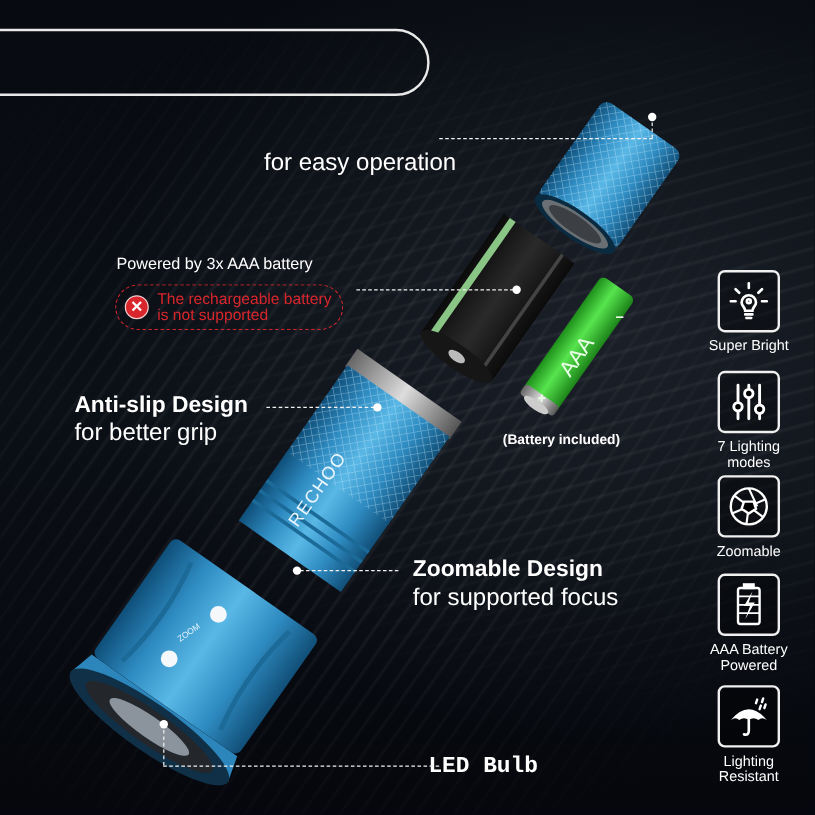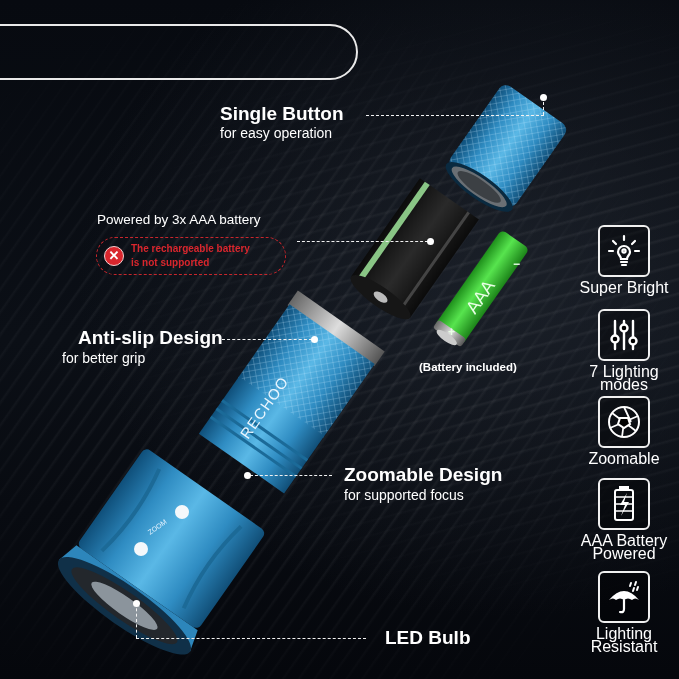--- a/index.html
+++ b/index.html
@@ -32,46 +32,46 @@
   }
   .title-text {
     position: absolute; left: 32px; top: 31px;
     font-size: 31px; font-weight: 700; letter-spacing: 0.3px;
     color: #f0f0f0;
     text-shadow: 0 1px 0 #9a9a9a;
   }
 
   
   .callout-title { position: absolute; font-weight: 700; font-size: 19px; color: #fff; white-space: nowrap; }
-  .callout-sub { position: absolute; font-size: 14px; color: #fff; white-space: nowrap; }
+  .callout-sub { position: absolute; font-size: 20px; color: #fff; white-space: nowrap; }
   .dash { position: absolute; border-top: 1.5px dashed #f2f2f2; height: 0; }
   .vdash { position: absolute; border-left: 1.5px dashed #f2f2f2; width: 0; }
   .dot { position: absolute; width: 7px; height: 7px; border-radius: 50%; background: #fff; }
 
   .powered { position: absolute; left: 97px; top: 212px; font-size: 13.5px; color: #fff; white-space: nowrap; }
   .warn-box {
     position: absolute; left: 96px; top: 237px; width: 190px; height: 38px;
     border: 1.5px dashed #c8262c; border-radius: 19px;
   }
   .warn-icon {
     position: absolute; left: 104px; top: 246px; width: 20px; height: 20px; border-radius: 50%;
     background: #d9262d; border: 1.5px solid #f2d0d0; color: #fff; font-weight: 700;
     font-size: 13px; line-height: 17px; text-align: center;
   }
-  .warn-text { position: absolute; left: 131px; top: 242px; font-size: 10px; font-weight: 700; color: #d9262d; line-height: 13.5px; white-space: nowrap; }
+  .warn-text { position: absolute; left: 131px; top: 242px; font-size: 13px; font-weight: 400; color: #d9262d; line-height: 13.5px; white-space: nowrap; }
 
   .bat-inc { position: absolute; left: 419px; top: 361px; font-size: 11.5px; font-weight: 700; color: #fff; white-space: nowrap; }
 
   
   .feature { position: absolute; left: 578px; width: 92px; text-align: center; }
   .feature .icon-box {
     width: 52px; height: 52px; margin: 0 auto; border: 2px solid #f0f0f0; border-radius: 6px;
     display: flex; align-items: center; justify-content: center; background: rgba(0,0,0,0.35);
   }
-  .feature .label { margin-top: 5px; font-size: 16px; line-height: 12.5px; color: #fff; }
+  .feature .label { margin-top: 5px; font-size: 12px; line-height: 12.5px; color: #fff; }
 
   
   .flash-svg { position: absolute; left: 0; top: 0; }
 </style>
 </head>
 <body>
 
 <div class="stage">
   <div class="stripes"></div>
   <div class="stripes2"></div>
@@ -152,49 +152,48 @@
       <rect x="-17" y="48" width="34" height="10" rx="3" fill="url(#silver)"></rect>
       <ellipse cx="0" cy="58" rx="12" ry="4" fill="#ccc"></ellipse>
     </g>
     <text x="0" y="0" transform="translate(475,315) rotate(-55)" font-family="Liberation Sans, sans-serif" font-size="18" fill="#e9ffe6">AAA</text>
     <text x="448" y="336" font-family="Liberation Sans, sans-serif" font-size="12" font-weight="700" fill="#e9ffe6">+</text>
     <text x="513" y="268" font-family="Liberation Sans, sans-serif" font-size="12" font-weight="700" fill="#e9ffe6">−</text>
   </svg>
 
   <div class="title-pill"></div>
 
-  <div class="callout-title" style="left:220px; top:103px;">Single Button</div>
   <div class="callout-sub" style="left:220px; top:125px;">for easy operation</div>
   <div class="dash" style="left:366px; top:115px; width:178px;"></div>
   <div class="vdash" style="left:543px; top:97px; height:18px;"></div>
   <div class="dot" style="left:540px; top:94px;"></div>
 
   <div class="powered">Powered by 3x AAA battery</div>
   <div class="warn-box"></div>
   <div class="warn-icon">✕</div>
   <div class="warn-text">
     <div>The rechargeable battery</div>
     <div>is not supported</div>
   </div>
   <div class="dash" style="left:297px; top:241px; width:131px;"></div>
   <div class="dot" style="left:427px; top:238px;"></div>
 
   <div class="bat-inc">(Battery included)</div>
 
-  <div class="callout-title" style="left:78px; top:327px;">Anti-slip Design</div>
+  <div class="callout-title" style="left:62px; top:327px;">Anti-slip Design</div>
   <div class="callout-sub" style="left:62px; top:350px;">for better grip</div>
   <div class="dash" style="left:222px; top:339px; width:90px;"></div>
   <div class="dot" style="left:311px; top:336px;"></div>
 
   <div class="callout-title" style="left:344px; top:464px;">Zoomable Design</div>
   <div class="callout-sub" style="left:344px; top:487px;">for supported focus</div>
   <div class="dash" style="left:250px; top:475px; width:82px;"></div>
   <div class="dot" style="left:244px; top:472px;"></div>
 
-  <div class="callout-title" style="left:385px; top:627px;">LED Bulb</div>
+  <div class="callout-title" style="left:357px; top:627px;font-family:Liberation Mono, monospace;">LED Bulb</div>
   <div class="vdash" style="left:136px; top:603px; height:35px;"></div>
   <div class="dash" style="left:136px; top:638px; width:230px;"></div>
   <div class="dot" style="left:133px; top:600px;"></div>
 
   <div class="feature" style="top:225px;">
     <div class="icon-box">
       <svg width="36" height="36" viewBox="0 0 36 36" fill="none" stroke="#fff" stroke-width="2.2" stroke-linecap="round">
         <path d="M18 3 V7 M7 8 L10 11 M29 8 L26 11 M3 18 H7 M29 18 H33"></path>
         <path d="M12 19 A6 6 0 1 1 24 19 C24 22 21 23 21 26 H15 C15 23 12 22 12 19 Z"></path>
         <path d="M15 29 H21 M16 32 H20"></path>

